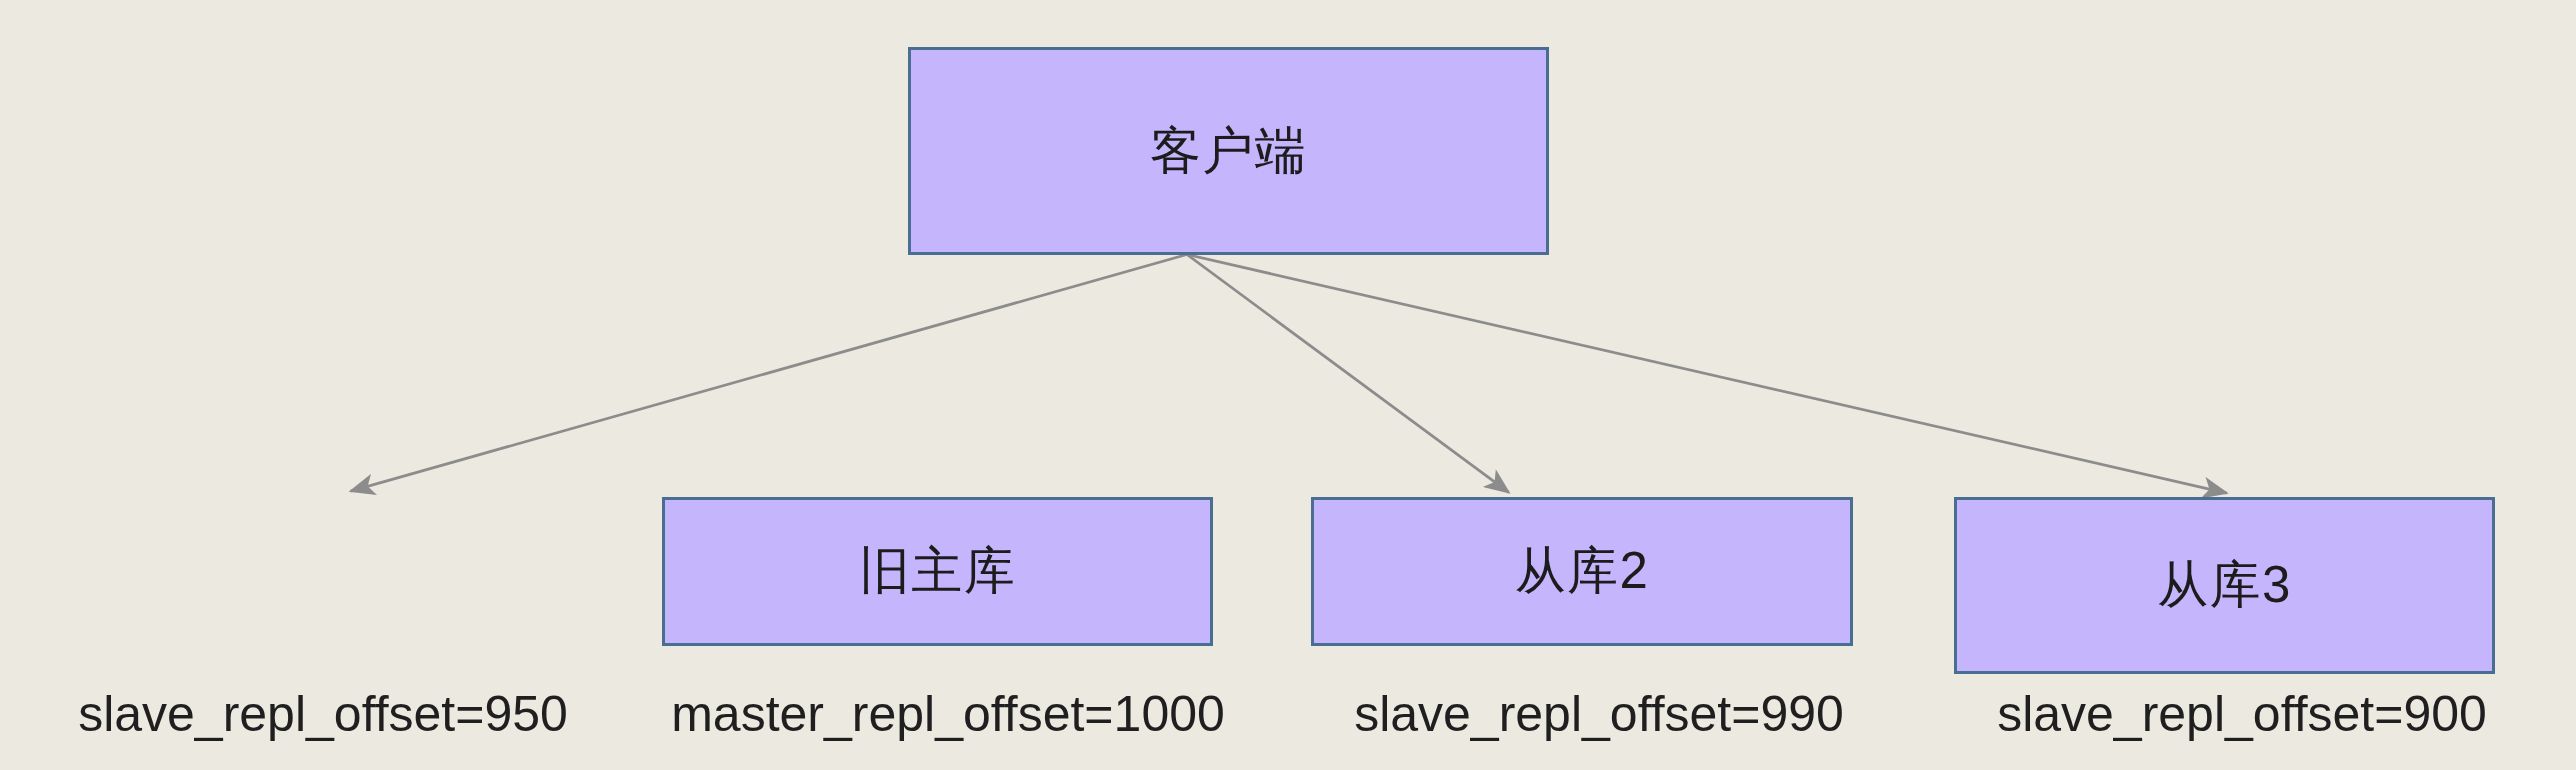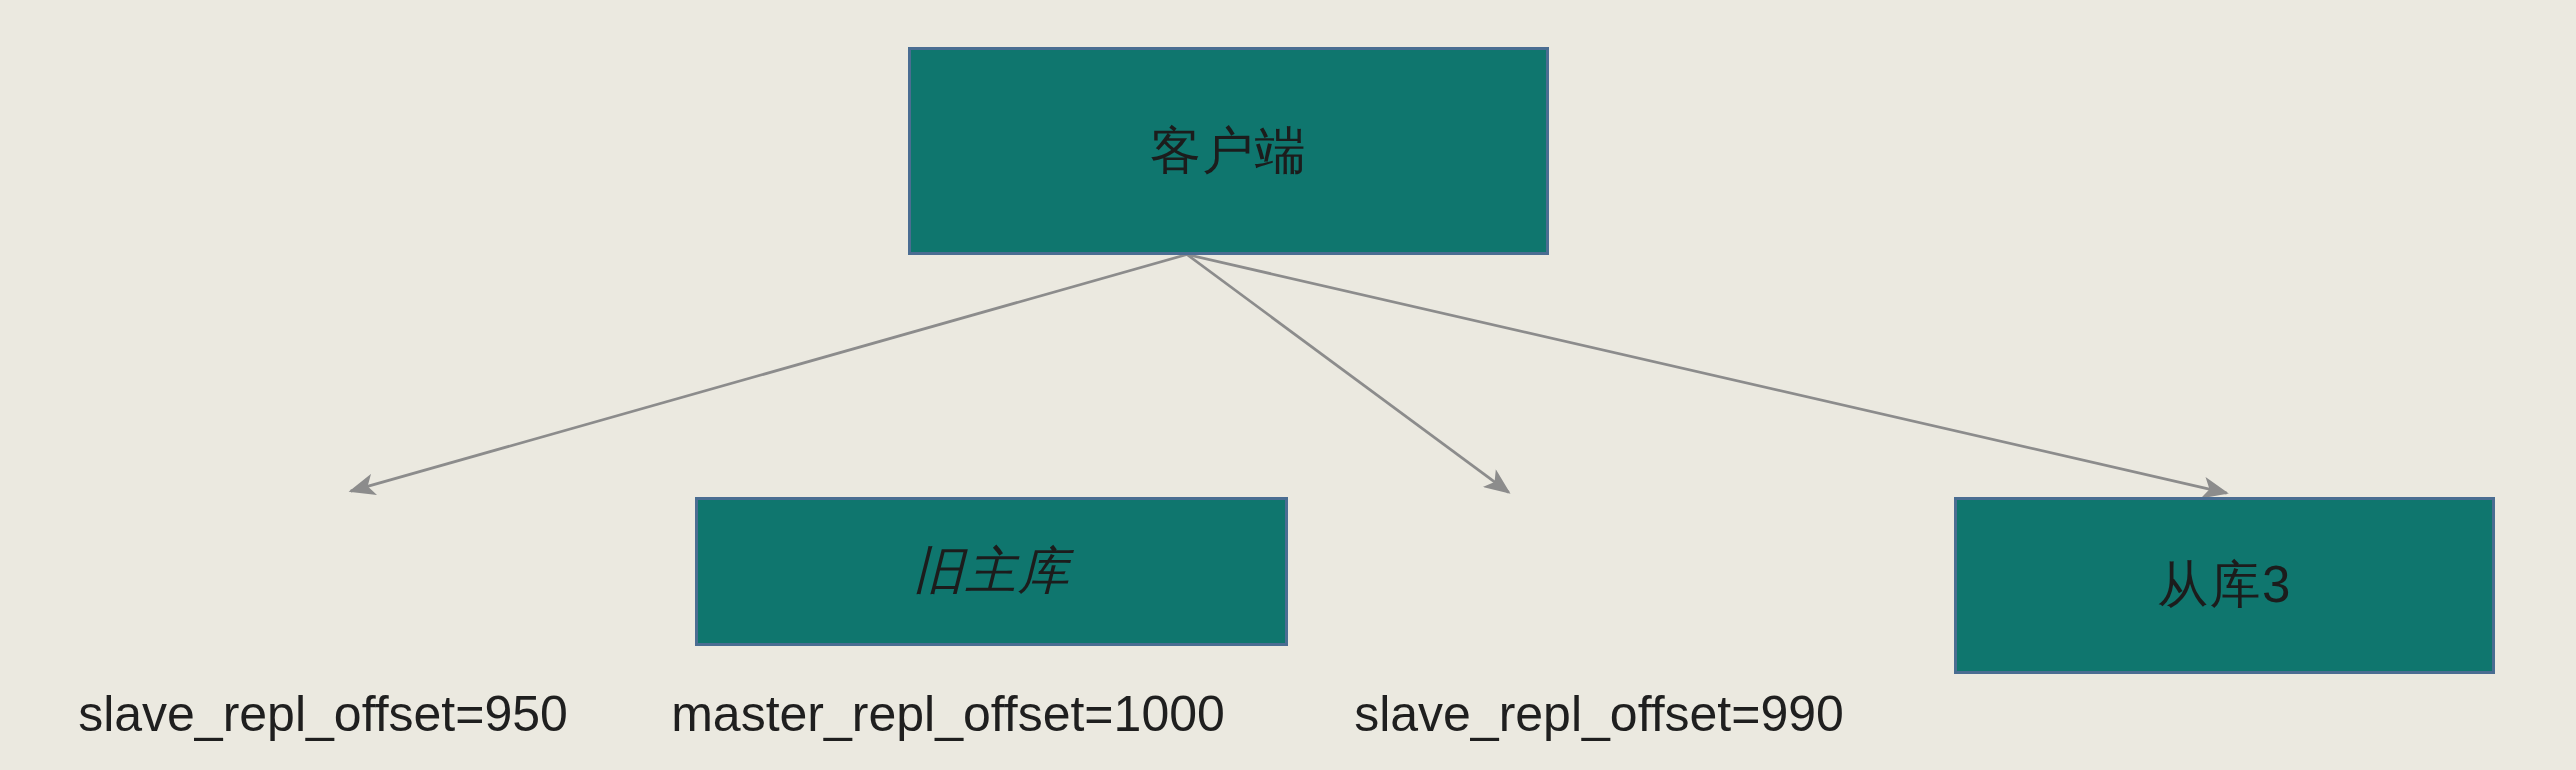--- a/index.html
+++ b/index.html
@@ -19,35 +19,35 @@
     position: absolute;
     left: 0;
     top: 0;
     width: 2576px;
     height: 771px;
     pointer-events: none;
   }
   .node {
     position: absolute;
     box-sizing: border-box;
-    background: #0f766e;
+    background: #c4b5fd;
     border: 3.4px solid #4A6D92;
     display: flex;
     align-items: center;
     justify-content: center;
   }
   .node-label {
     font-size: 51px;
     color: #1C1C1C;
     letter-spacing: 1.4px;
     white-space: nowrap;
   }
   .node.client    { left: 908px; top: 47px;  width: 641px; height: 208px; }
   .node.slave1    { left: 54px;   top: 497px; width: 545px; height: 149px; }
-  .node.oldmaster { left: 695px;  top: 497px; width: 593px; height: 149px; font-style: italic; }
+  .node.oldmaster { left: 662px;  top: 497px; width: 551px; height: 149px; }
   .node.slave2    { left: 1311px; top: 497px; width: 542px; height: 149px; }
   .node.slave3    { left: 1954px; top: 497px; width: 541px; height: 177px; }
   .caption {
     position: absolute;
     top: 689px;
     transform: translateX(-50%);
     font-size: 50px;
     line-height: 1;
     color: #1F1F1F;
     white-space: nowrap;
@@ -76,26 +76,30 @@
 
   <div class="node client">
     <span class="node-label">客户端</span>
   </div>
 
 
   <div class="node oldmaster">
     <span class="node-label">旧主库</span>
   </div>
 
+  <div class="node slave2">
+    <span class="node-label">从库2</span>
+  </div>
 
   <div class="node slave3">
     <span class="node-label">从库3</span>
   </div>
 
   <div class="caption c-slave1">slave_repl_offset=950</div>
 
   <div class="caption c-oldmaster">master_repl_offset=1000</div>
 
   <div class="caption c-slave2">slave_repl_offset=990</div>
 
+  <div class="caption c-slave3">slave_repl_offset=900</div>
 
 </div>
 
 
 </body></html>

